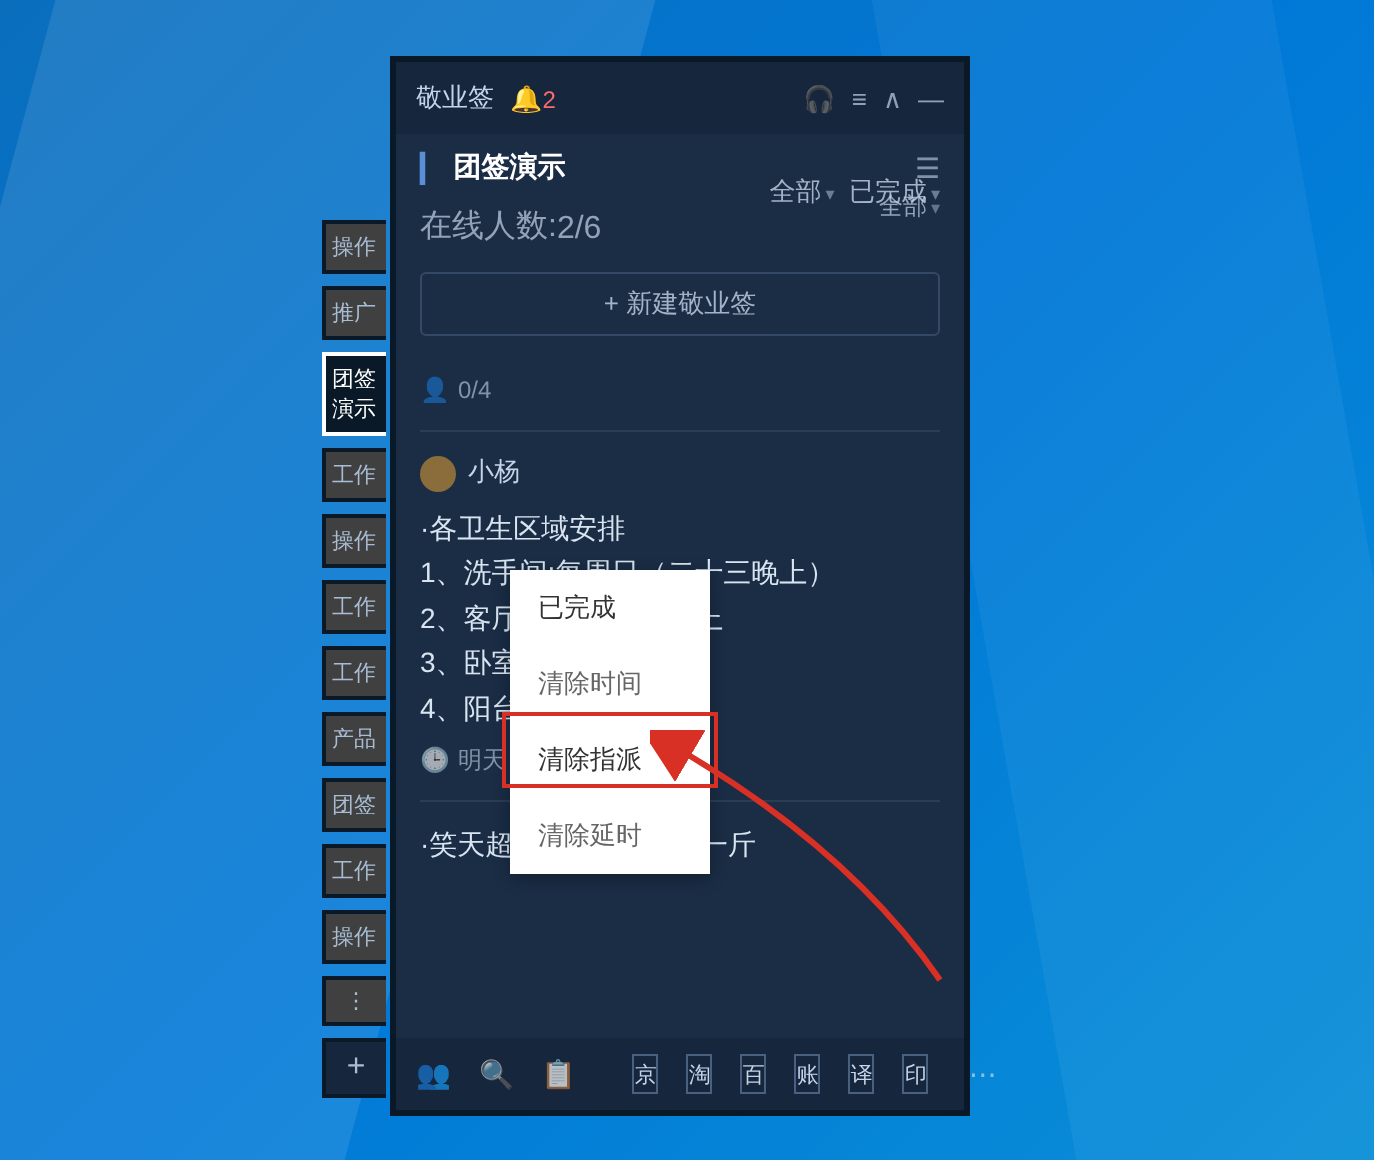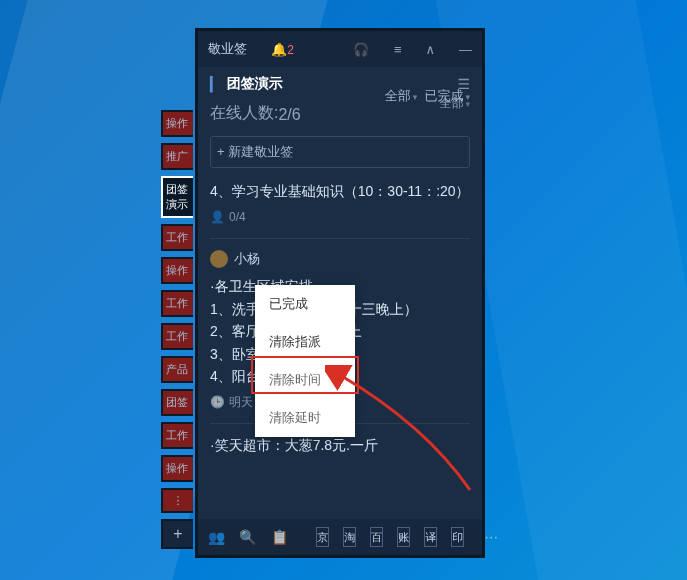--- a/index.html
+++ b/index.html
@@ -2,42 +2,42 @@
 <html><head>
 <meta charset="utf-8">
 <style>
 *{margin:0;padding:0;box-sizing:border-box}
 body{font-family:"Microsoft YaHei",sans-serif;width:687px;height:580px;overflow:hidden;position:relative}
 .desktop{width:100%;height:100%;background:#0078d7;background:linear-gradient(135deg,#0a6ebd 0%,#0078d7 50%,#0a8fd7 100%);position:relative}
 .beams::before,.beams::after{content:"";position:absolute;background:rgba(255,255,255,0.1)}
 .beams::before{width:300px;height:580px;left:-50px;top:0;transform:skewX(-15deg)}
 .beams::after{width:200px;height:580px;right:0;top:0;transform:skewX(10deg);background:rgba(255,255,255,0.05)}
 .app{position:absolute;left:195px;top:28px;width:290px;height:530px;background:#1a2d45;border:3px solid #0a1928;color:#c5d5e8;display:flex;flex-direction:column}
-.titlebar{height:30px;background:#16263c;display:flex;align-items:center;padding:18px 10px;gap:24px;font-size:13px}
+.titlebar{height:30px;background:#16263c;display:flex;align-items:center;padding:18px 10px;gap:8px;font-size:13px}
 .titlebar .bell{position:relative}
 .titlebar .count{color:#ff6b6b;font-size:12px}
 .titlebar .spacer{flex:1}
 .titlebar .tb-icon{opacity:.7;cursor:pointer}
 .header{padding:8px 12px;display:flex;align-items:center;gap:6px;font-size:14px}
 .header .title{color:#fff;font-weight:bold;flex:1}
 .sub{padding:2px 12px 8px;display:flex;align-items:flex-end;font-size:16px;opacity:.7}
-.newbtn{margin:4px 12px;border:1px solid #3a5070;border-radius:3px;padding:6px;font-size:13px;opacity:.8;cursor:pointer}
+.newbtn{margin:4px 12px;border:1px solid #3a5070;border-radius:3px;padding:6px;text-align:center;font-size:13px;opacity:.8;cursor:pointer}
 .content{flex:1;overflow:hidden;padding:8px 12px;font-size:14px;line-height:1.6}
 .note-text{color:#d8e4f0}
 .meta{font-size:12px;opacity:.6;margin-top:6px;display:flex;align-items:center;gap:4px}
 .sep{height:1px;background:#2a3d55;margin:10px 0}
 .user-row{display:flex;align-items:center;gap:6px;font-size:13px;margin:6px 0}
 .avatar{width:18px;height:18px;border-radius:50%;background:#c44;display:inline-block}
 .avatar.people{background:#8a6d3b}
 .footer{height:36px;background:#16263c;display:flex;align-items:center;padding:0 10px;gap:14px;font-size:14px}
 .footer .ficon{opacity:.7;cursor:pointer}
 .footer .spacer{flex:1}
 .footer .sq{width:20px;height:20px;border:1px solid #4a6080;display:flex;align-items:center;justify-content:center;font-size:11px;cursor:pointer}
 .side-tabs{position:absolute;left:161px;top:110px;display:flex;flex-direction:column;gap:6px}
-.side-tab{width:32px;background:#7f1d1d;border:2px solid #0a1928;color:#a8bcd4;font-size:11px;padding:4px 3px;cursor:pointer;border-right:none}
+.side-tab{width:32px;background:#404040;border:2px solid #0a1928;color:#a8bcd4;font-size:11px;padding:4px 3px;cursor:pointer;border-right:none}
 .side-tab.active{background:#0a1928;color:#fff;border:2px solid #fff;border-right:none}
 .side-tab.dots{text-align:center}
 .side-tab.plus{background:#16263c;text-align:center;font-size:16px;padding:4px}
 .ctx-menu{position:absolute;left:255px;top:285px;width:100px;background:#fff;box-shadow:0 2px 8px rgba(0,0,0,.3);z-index:100}
 .ctx-item{padding:10px 14px;font-size:13px;color:#666;cursor:pointer}
 .ctx-item.dark{color:#333}
 .ctx-hl{position:absolute;border:2px solid #d93025;left:251px;top:356px;width:108px;height:38px;z-index:101;pointer-events:none}
 .arrow{position:absolute;z-index:102;pointer-events:none;left:325px;top:365px;width:150px;height:130px}
 .drop{font-size:9px;opacity:.6;margin-left:2px}
 .abs2{position:absolute;right:12px;top:20px;font-size:13px;opacity:.8}
@@ -84,21 +84,20 @@
     <div class="sub">
       <span>在线人数:</span>
       <span style="margin-left:0">2/6</span>
     </div>
     <div class="abs3"><span>全部</span><span class="drop">▾</span></div>
   </div>
 
   <div class="newbtn">+ 新建敬业签</div>
 
   <div class="content">
-    <div class="note-text">4、学习专业基础知识（10：30-11：:20）</div>
     <div class="meta">
         <span>👤</span>
         <span>0/4</span>
       </div>
     <div class="sep"></div>
     <div class="user-row">
         <span class="avatar people"></span>
         <span>小杨</span>
       </div>
     <div class="note-text">·各卫生区域安排</div>
@@ -124,22 +123,22 @@
     <span class="sq">百</span>
     <span class="sq">账</span>
     <span class="sq">译</span>
     <span class="sq">印</span>
     <span class="ficon" style="margin-left:6px">⋯</span>
   </div>
 </div>
 
 <div class="ctx-menu">
   <div class="ctx-item dark">已完成</div>
+  <div class="ctx-item">清除时间</div>
   <div class="ctx-item dark">清除指派</div>
-  <div class="ctx-item">清除时间</div>
   <div class="ctx-item">清除延时</div>
 </div>
 <div class="ctx-hl"></div>
 
 <svg class="arrow" viewBox="0 0 150 130">
 <defs>
       <marker id="ah" markerWidth="10" markerHeight="10" refX="2" refY="5" orient="auto">
         <path d="M0,0 L10,5 L0,10 z" fill="#d93025"></path>
       </marker>
     </defs>

